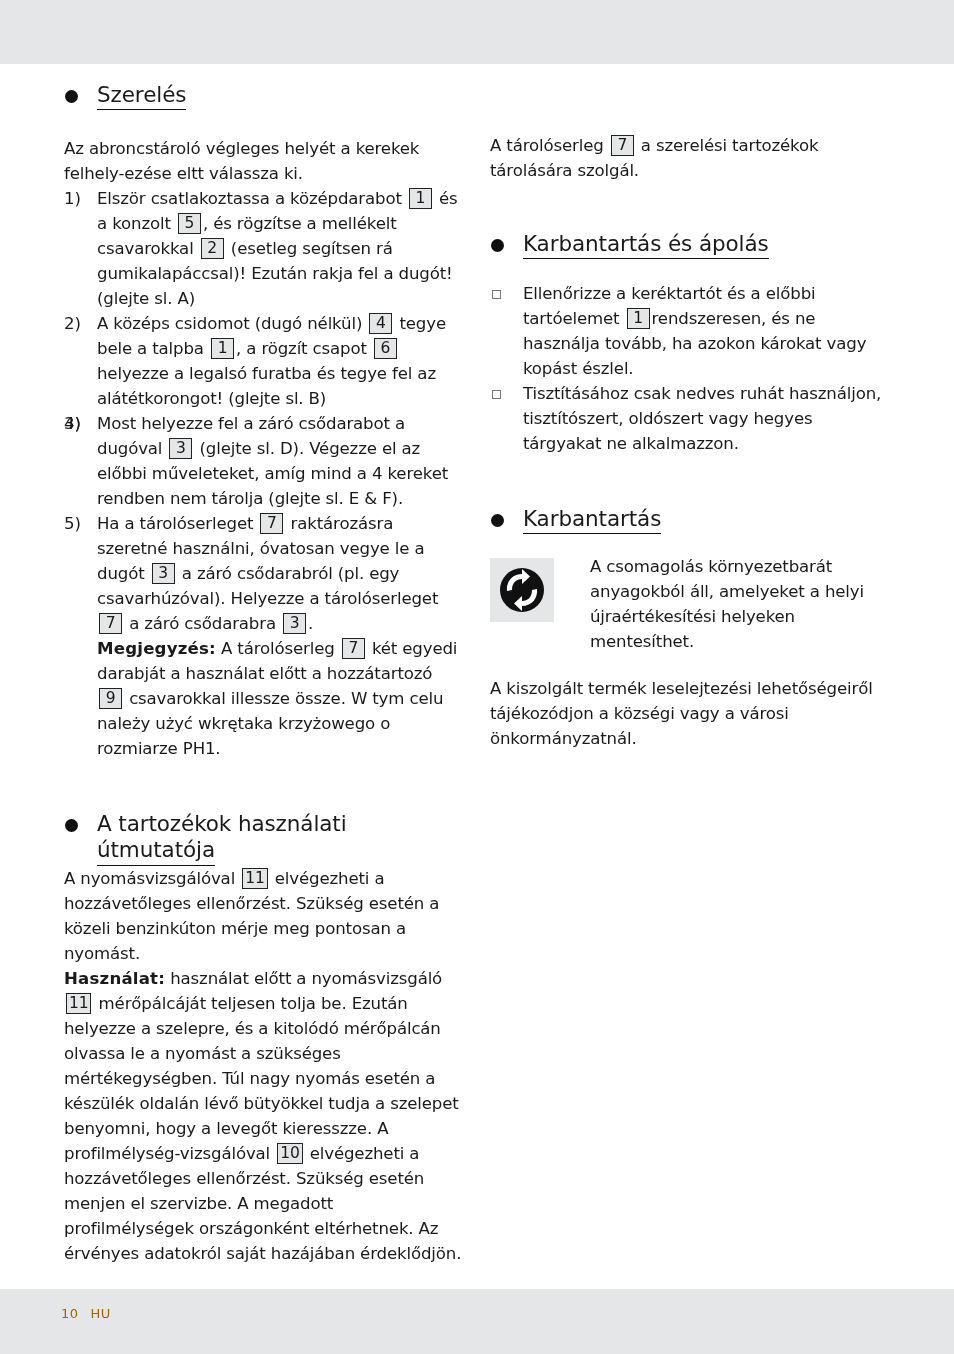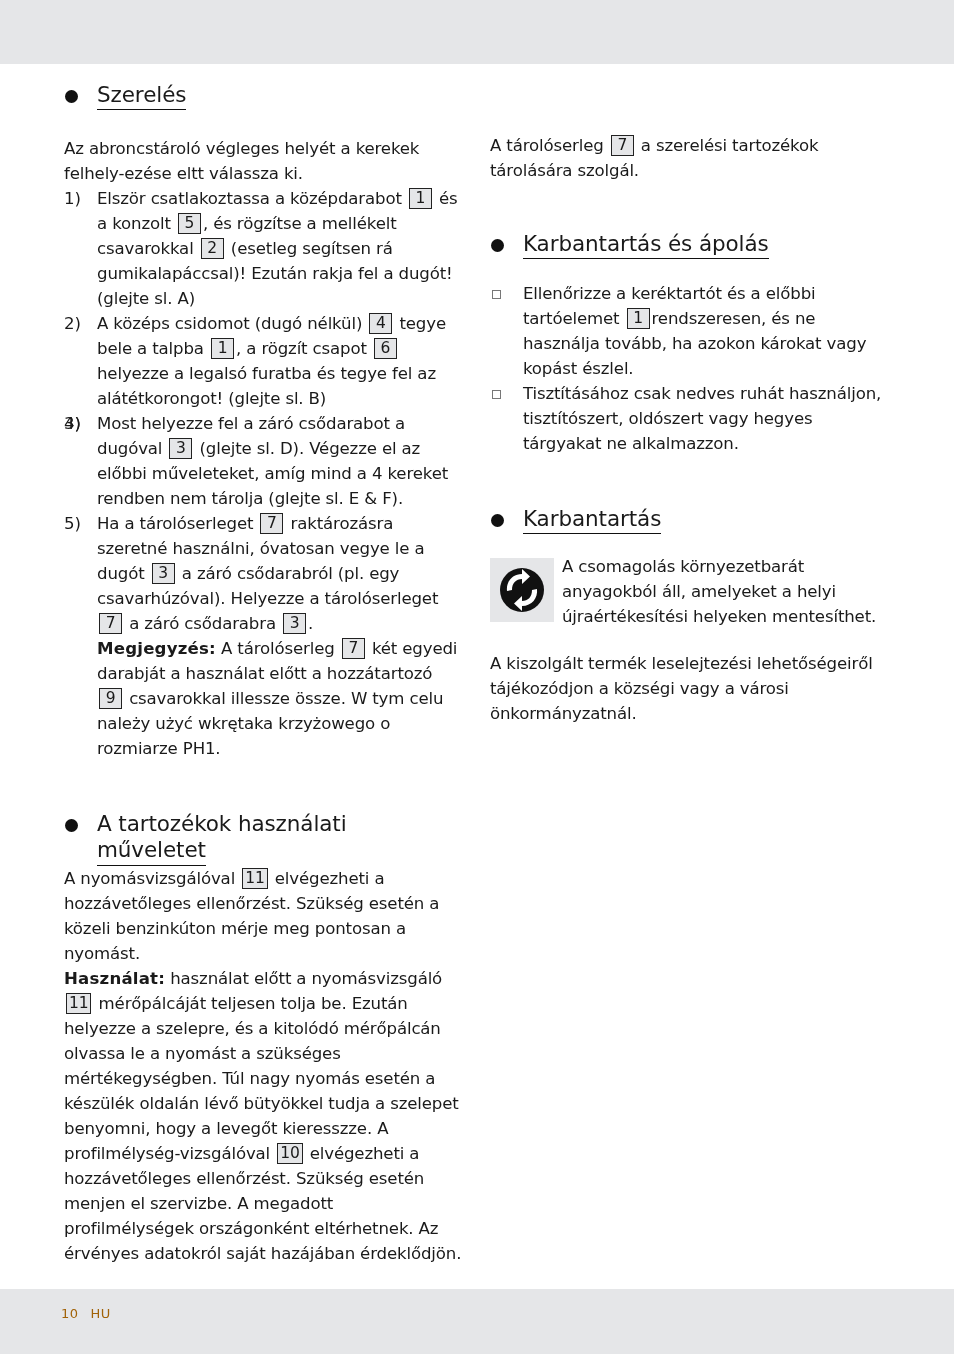--- a/index.html
+++ b/index.html
@@ -27,21 +27,21 @@
   .ol li { position: relative; padding-left: 33px; }
   .ol li .num { position: absolute; left: 0; top: 0; }
 
   .box { display: inline-block; min-width: 17px; height: 19px; line-height: 19px; padding: 0 2px; text-align: center; background: #e5e6e8; border: 1px solid #222; font-size: 15.5px; margin: 0 2px; vertical-align: 1px; box-sizing: content-box; }
   b.lbl { font-weight: bold; letter-spacing: 0.2px; }
 
   .bl { list-style: none; padding: 0; margin: 0; }
   .bl li { position: relative; padding-left: 33px; }
   .bl li .sq { position: absolute; left: 2px; top: 9px; width: 7px; height: 7px; border: 1px solid #777; }
 
-  .recycle-wrap { position: relative; min-height: 70px; padding-left: 72px; }
+  .recycle-wrap { position: relative; min-height: 70px; padding-left: 100px; }
   .recycle { position: absolute; left: 0; top: 4px; width: 64px; height: 64px; background: #e5e6e8; display: flex; align-items: center; justify-content: center; }
 </style>
 </head>
 <body>
 
 <div class="band-top"></div>
 
 <div class="col left">
 
   <h2 class="heading" style="margin-top:4px;">
@@ -96,21 +96,21 @@
         <span>két egyedi darabját a használat előtt a hozzátartozó</span>
         <span class="box">9</span>
         <span>csavarokkal illessze össze. W tym celu należy użyć wkrętaka krzyżowego o rozmiarze PH1.</span>
       </div>
     </li>
   </ul>
 
   <h2 class="heading two" style="margin-top:50px;">
     <span class="dot"></span>
     <span>A tartozékok használati</span><br>
-    <span class="line2">műveletet</span>
+    <span class="line2">útmutatója</span>
   </h2>
 
   <p>
     <span>A nyomásvizsgálóval</span>
     <span class="box">11</span>
     <span>elvégezheti a hozzávetőleges ellenőrzést. Szükség esetén a közeli benzinkúton mérje meg pontosan a nyomást.</span>
   </p>
   <p>
     <b class="lbl">Használat:</b>
     <span>használat előtt a nyomásvizsgáló</span>

